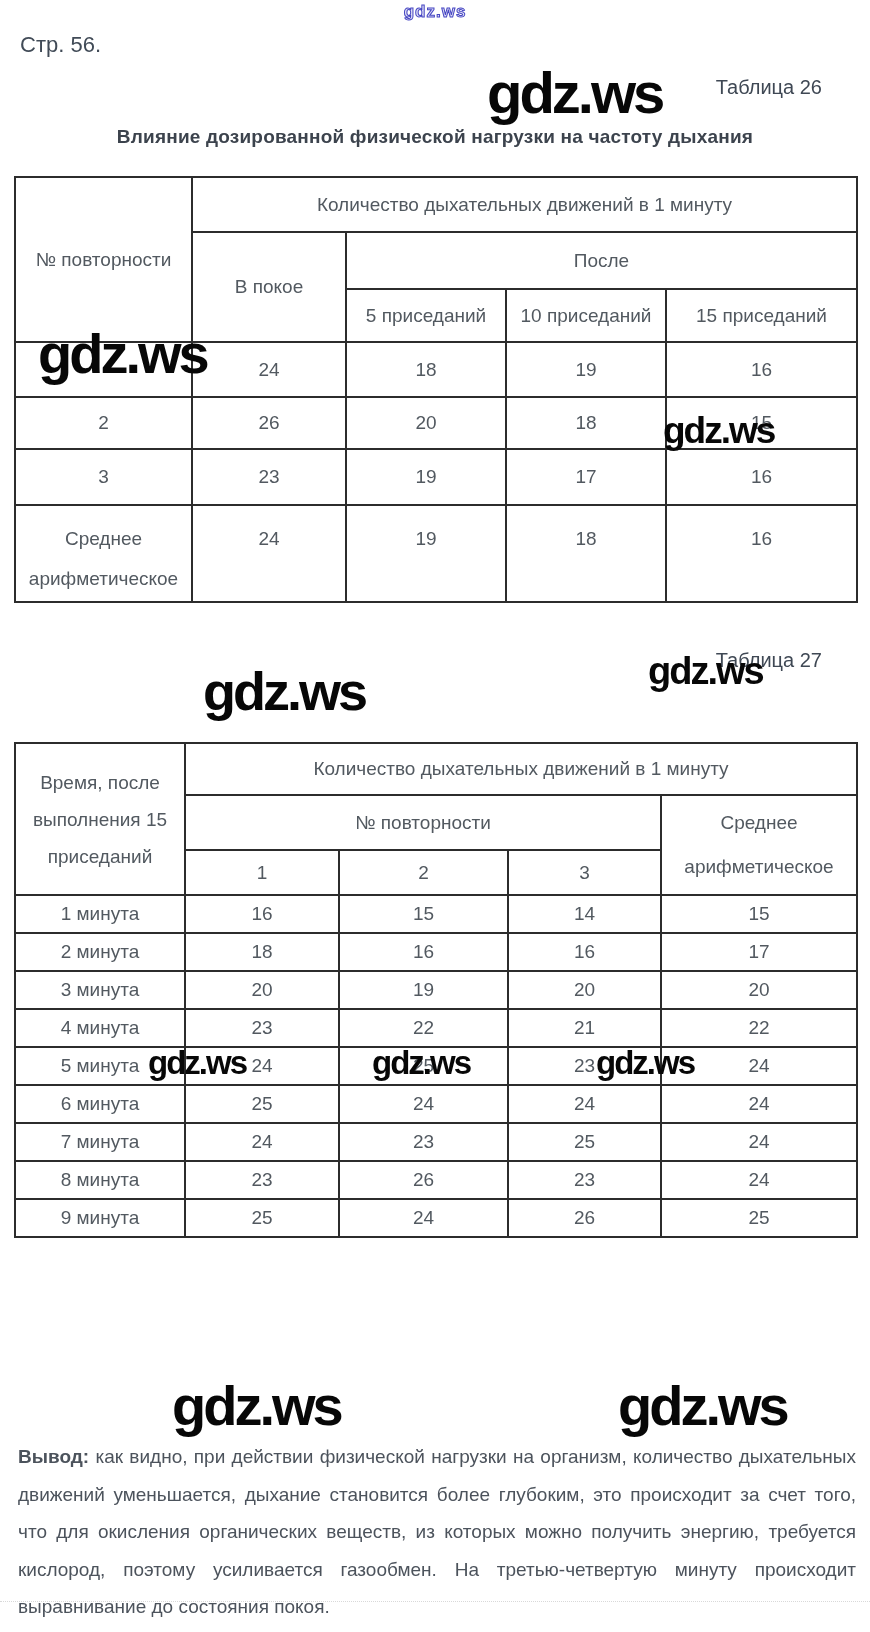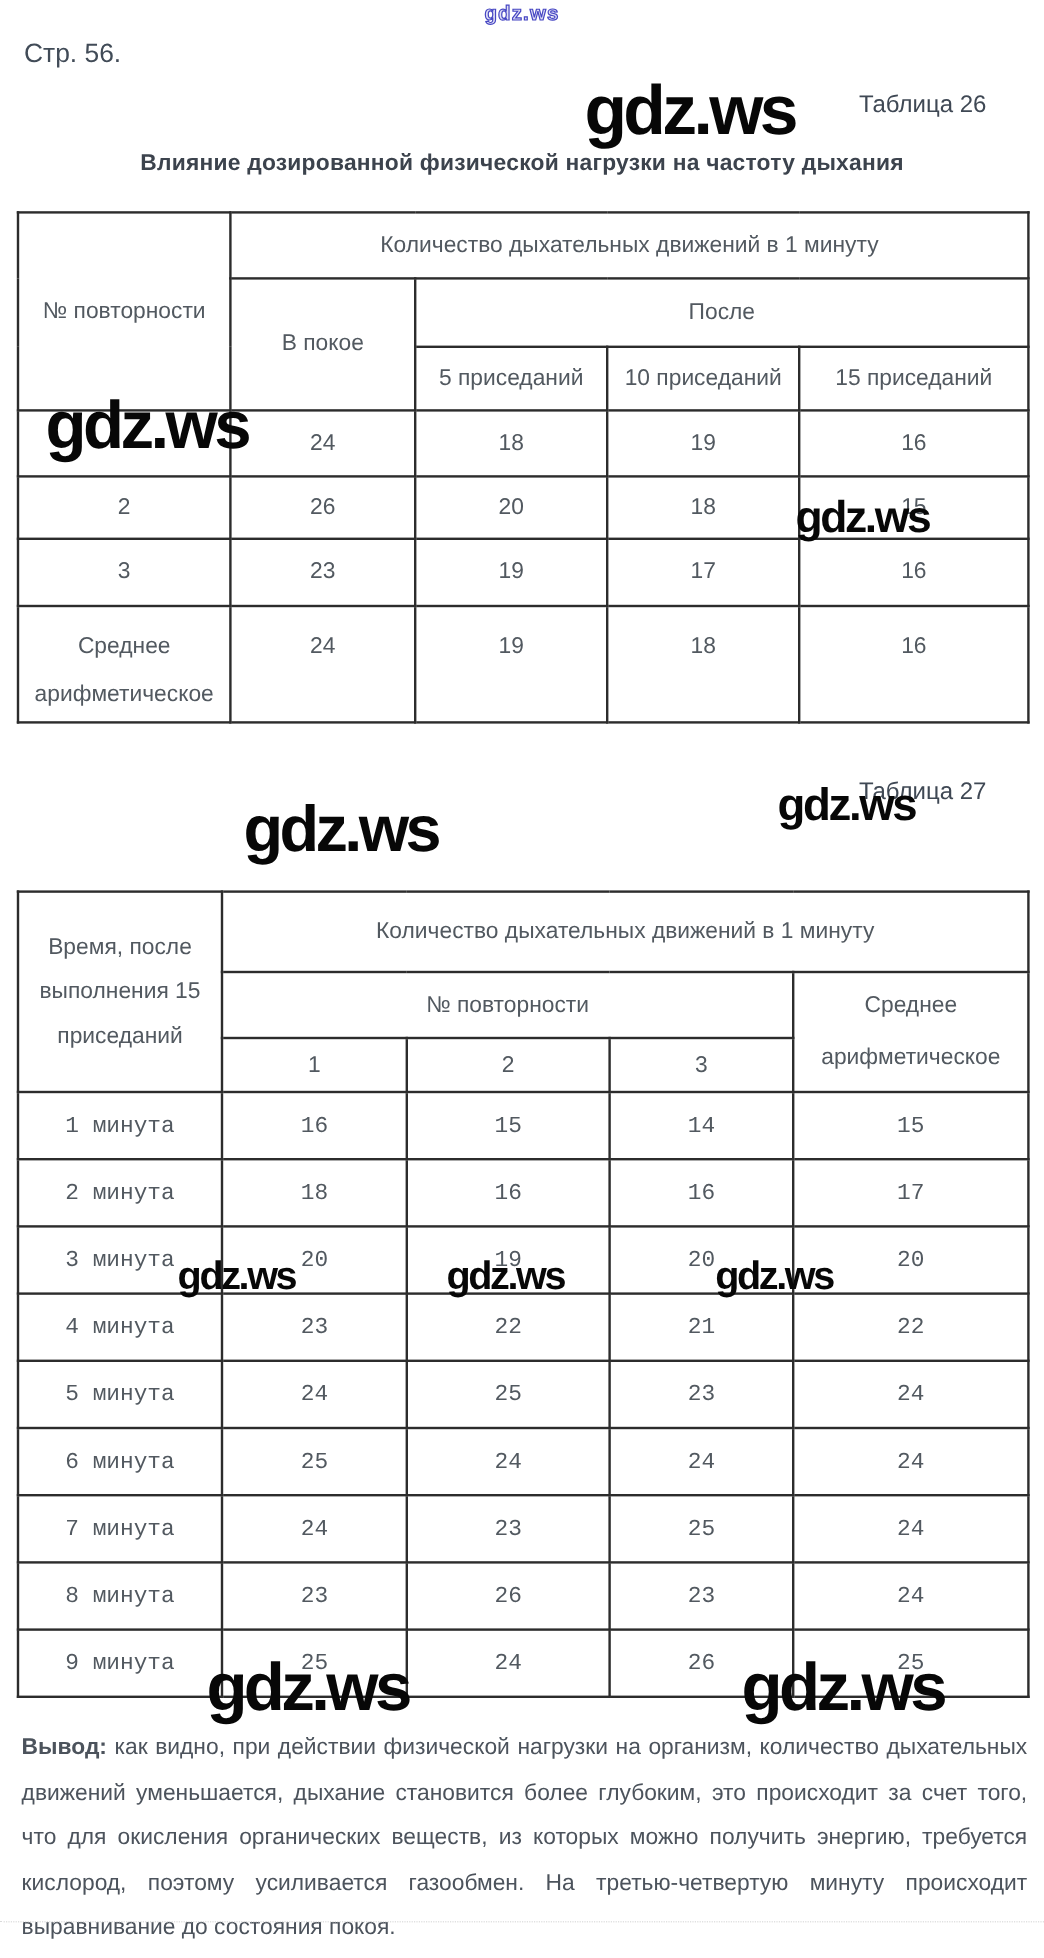--- a/index.html
+++ b/index.html
@@ -78,24 +78,24 @@
   
   .t26 tr.h1 { height: 55px; }
   .t26 tr.h2 { height: 57px; }
   .t26 tr.h3 { height: 53px; }
   .t26 tr.d1 { height: 55px; }
   .t26 tr.d2 { height: 52px; }
   .t26 tr.d3 { height: 56px; }
   .t26 tr.d4 { height: 84px; }
   .t26 tr.d4 td { vertical-align: top; padding-top: 13px; line-height: 40px; }
   
-  .t27 tr.h1 { height: 67px; }
+  .t27 tr.h1 { height: 52px; }
   .t27 tr.h2 { height: 55px; }
   .t27 tr.h3 { height: 45px; }
-  .t27 tr.dr { height: 56px; font-family: Liberation Mono, monospace; }
+  .t27 tr.dr { height: 38px; }
   .cell-time { line-height: 37px; padding: 0 10px; }
   .cell-avg  { line-height: 44px; }
 </style>
 </head>
 <body>
 
 <div class="page">
 
   <div class="wm wm-blue">gdz.ws</div>
   <div class="wm wm-b2">gdz.ws</div>

